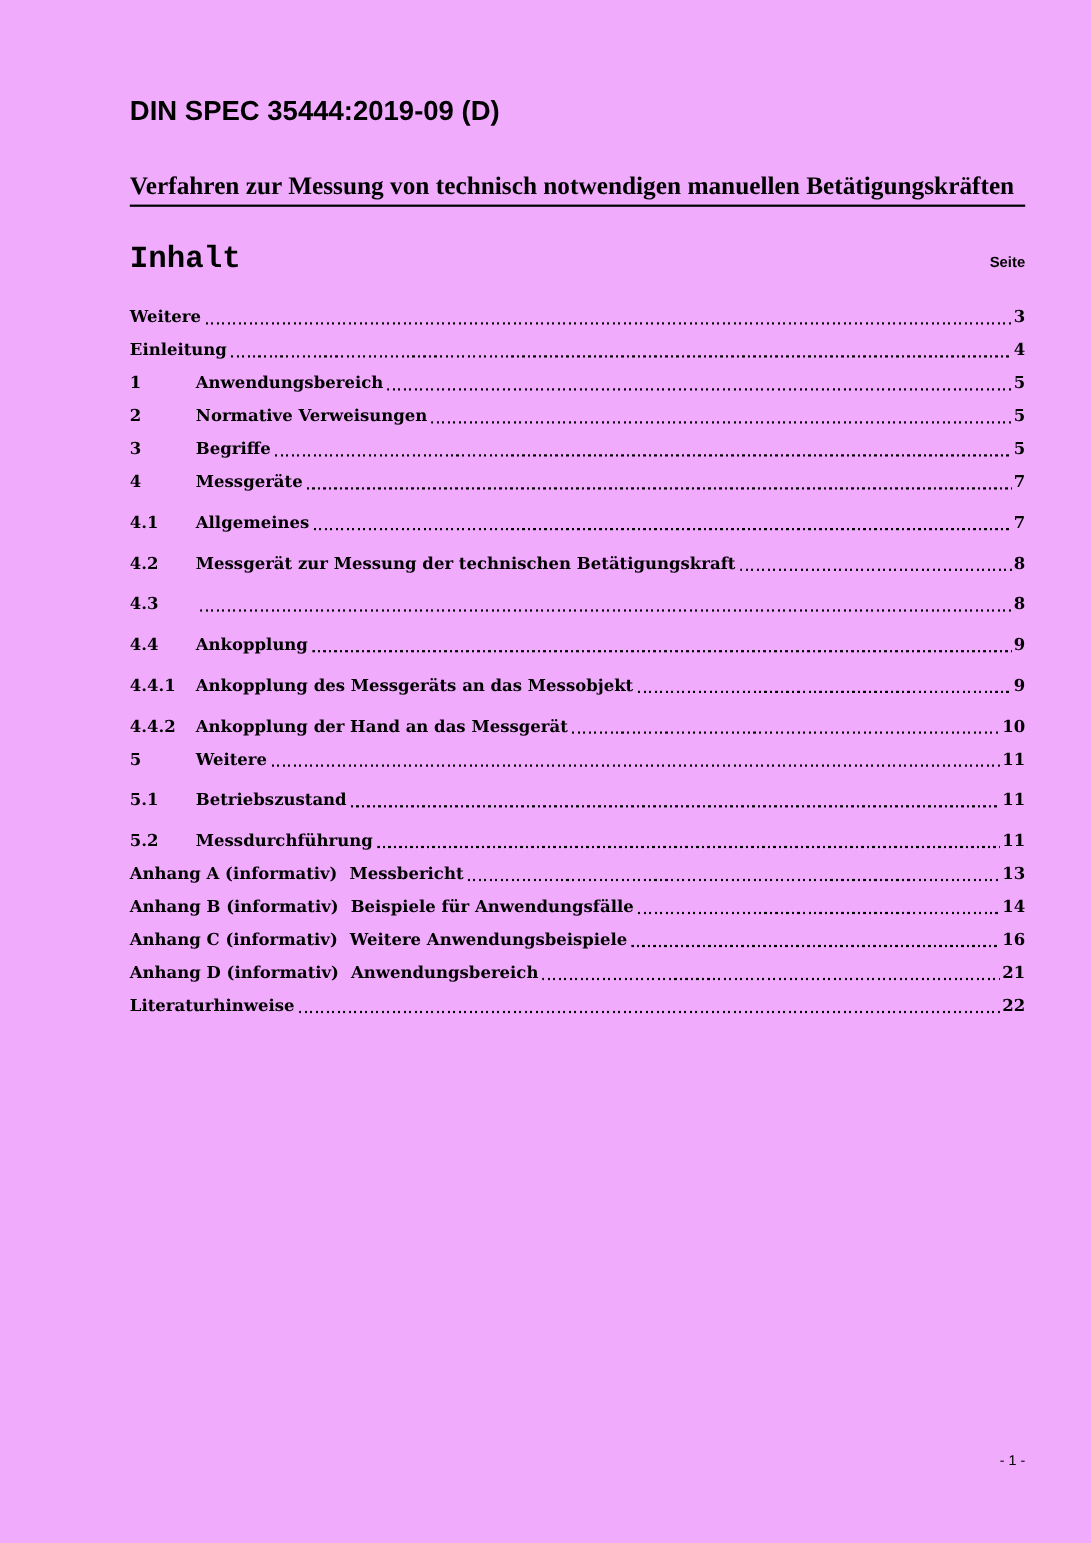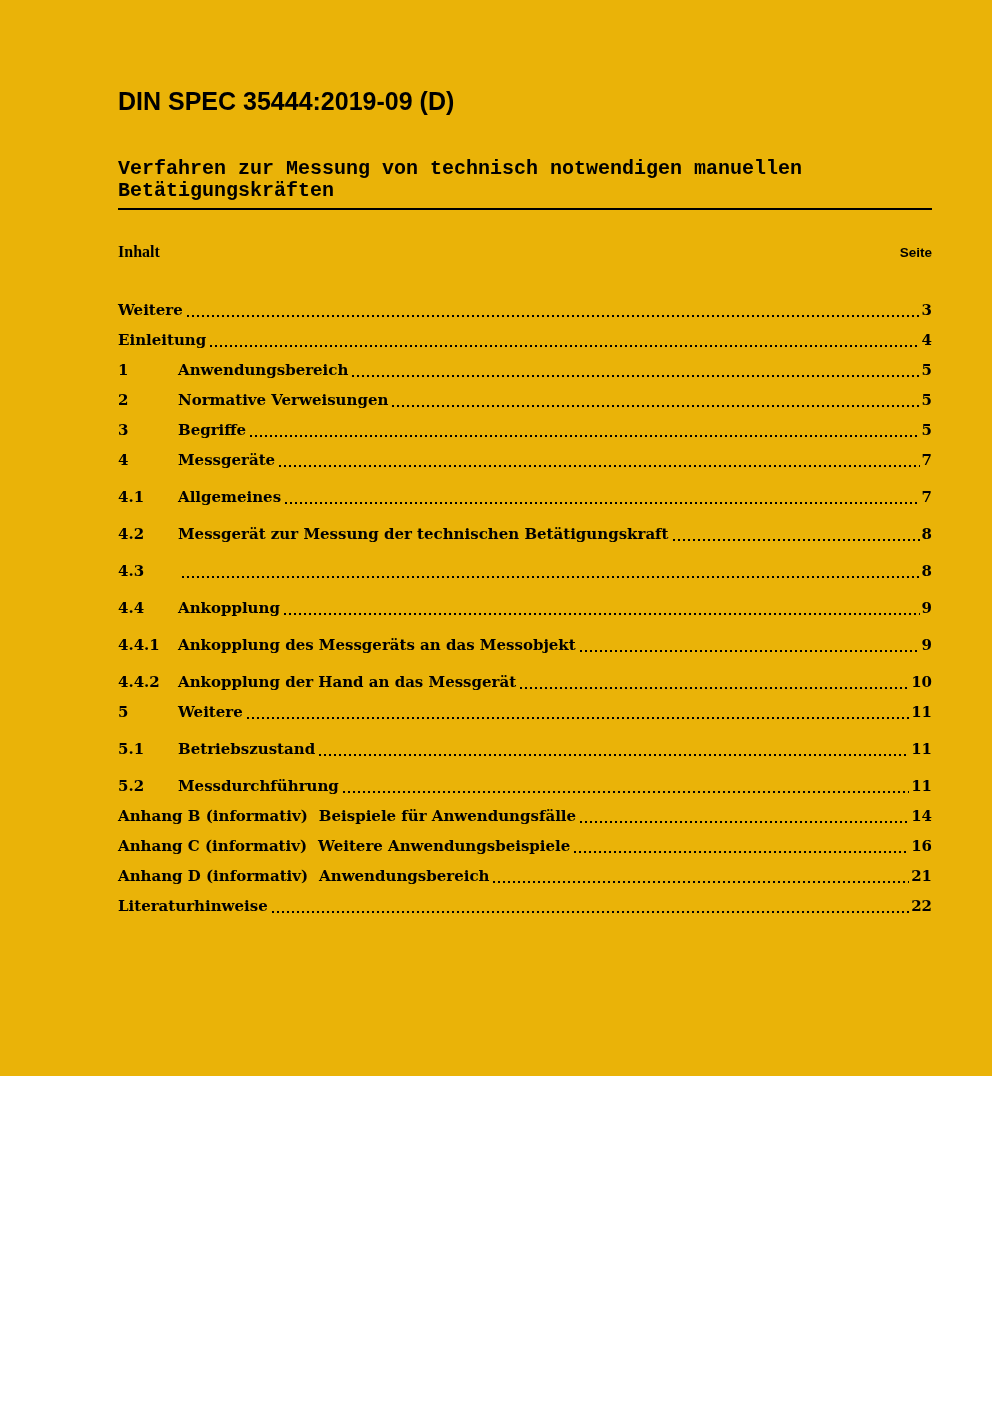--- a/index.html
+++ b/index.html
@@ -3,60 +3,60 @@
 <meta charset="utf-8">
 <style>
   html, body {
     margin: 0;
     padding: 0;
     background: #ffffff;
   }
   .page {
     position: relative;
     width: 992px;
-    height: 1076px;
-    background: #eab308;
+    height: 1403px;
+    background: #f0abfc;
     overflow: hidden;
     color: #000000;
   }
   .content {
     position: absolute;
     left: 118px;
     top: 0;
     width: 814px;
   }
   .doc-title {
     margin: 86px 0 0 0;
     font-family: "Liberation Sans", sans-serif;
     font-weight: bold;
     font-size: 25px;
     line-height: 30px;
     color: #000000;
   }
   .doc-subtitle {
     margin: 42px 0 0 0;
-    font-family: Liberation Mono, monospace;
-    font-weight: bold;
-    font-size: 20px;
+    font-family: Liberation Serif, serif;
+    font-weight: bold;
+    font-size: 23px;
     line-height: 22px;
     padding-bottom: 6px;
     border-bottom: 2px solid #000000;
     color: #000000;
   }
   .inhalt-row {
     display: flex;
     justify-content: space-between;
     align-items: baseline;
     margin-top: 33px;
     height: 30px;
   }
   .toc-heading {
-    font-family: Liberation Serif, serif;
-    font-weight: bold;
-    font-size: 16px;
+    font-family: Liberation Mono, monospace;
+    font-weight: bold;
+    font-size: 28px;
   }
   .toc-page-col {
     font-family: "Liberation Sans", sans-serif;
     font-weight: bold;
     font-size: 13.5px;
   }
   .toc-list {
     margin-top: 27px;
     font-family: "DejaVu Serif", "Liberation Serif", serif;
     font-weight: bold;
@@ -199,20 +199,26 @@
           <span class="toc-leader"></span>
           <span class="toc-page">11</span>
         </div>
         <div class="toc-row sub">
           <span class="toc-num">5.2</span>
           <span class="toc-label">Messdurchführung</span>
           <span class="toc-leader"></span>
           <span class="toc-page">11</span>
         </div>
         <div class="toc-row top">
+          <span class="toc-prefix">Anhang A (informativ)</span>
+          <span class="toc-label with-prefix">Messbericht</span>
+          <span class="toc-leader"></span>
+          <span class="toc-page">13</span>
+        </div>
+        <div class="toc-row top">
           <span class="toc-prefix">Anhang B (informativ)</span>
           <span class="toc-label with-prefix">Beispiele für Anwendungsfälle</span>
           <span class="toc-leader"></span>
           <span class="toc-page">14</span>
         </div>
         <div class="toc-row top">
           <span class="toc-prefix">Anhang C (informativ)</span>
           <span class="toc-label with-prefix">Weitere Anwendungsbeispiele</span>
           <span class="toc-leader"></span>
           <span class="toc-page">16</span>

